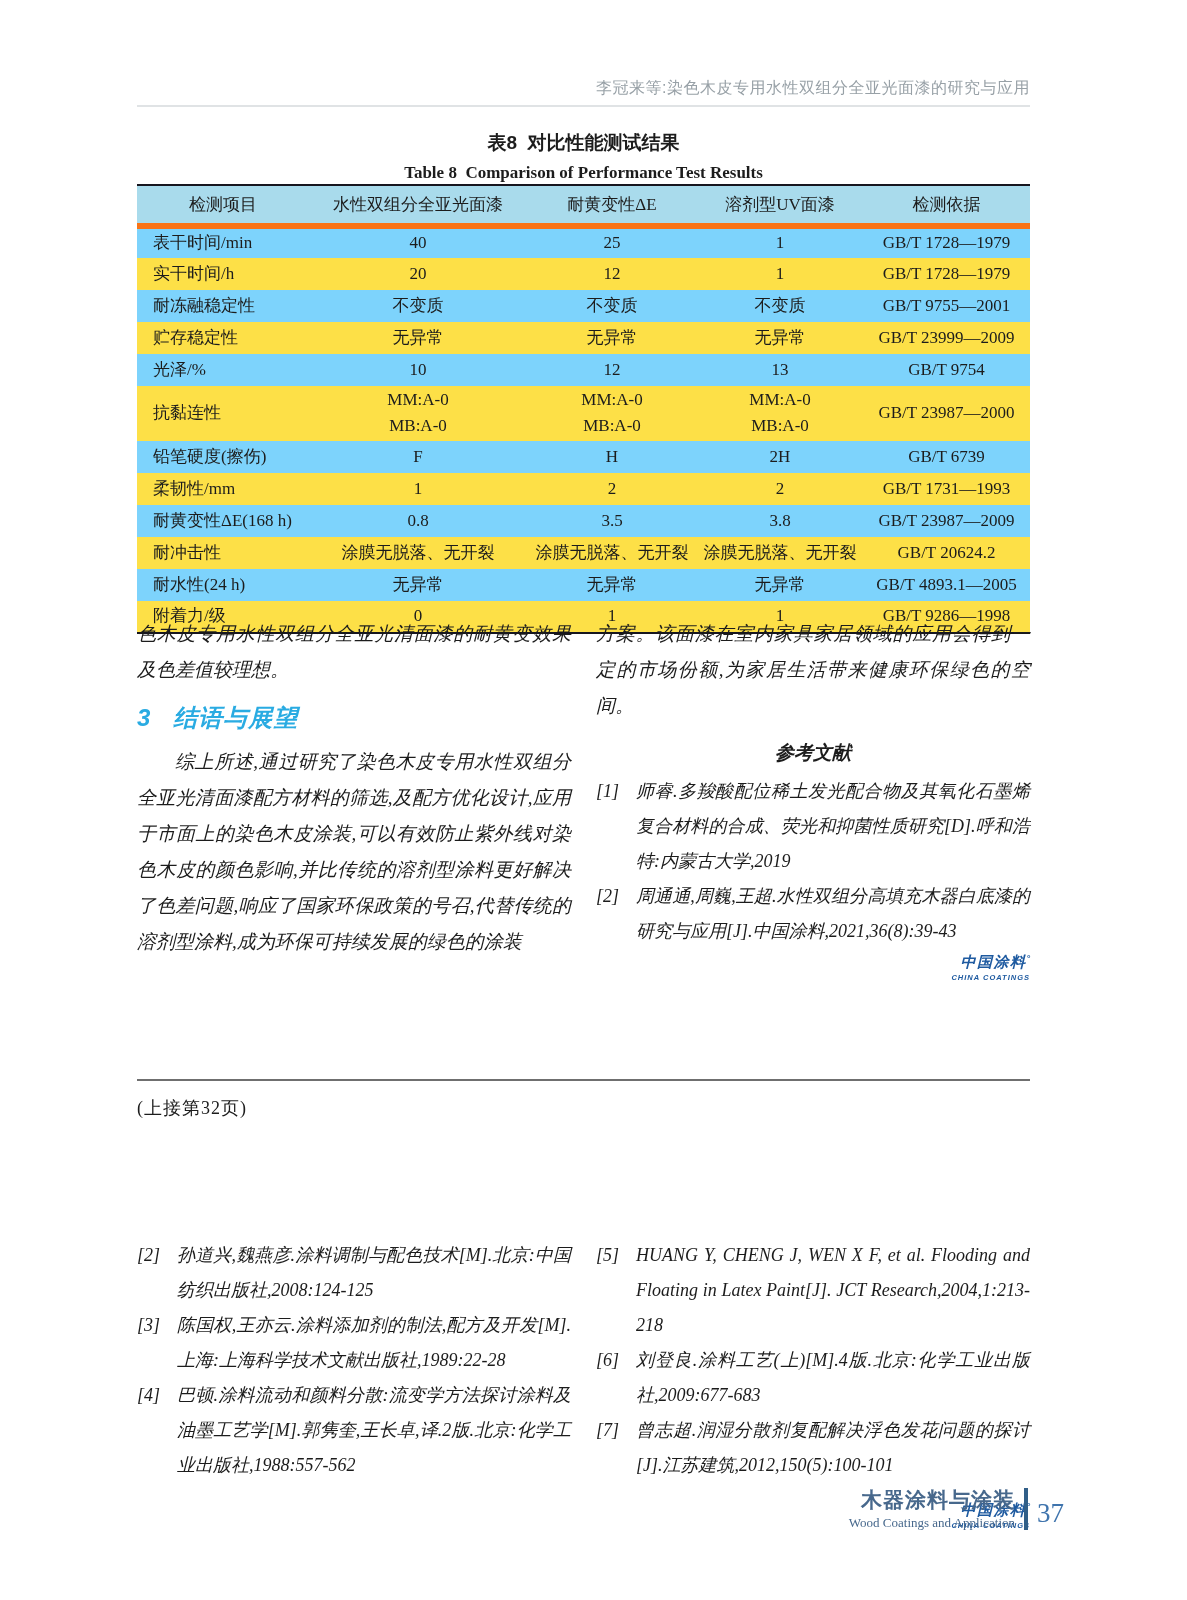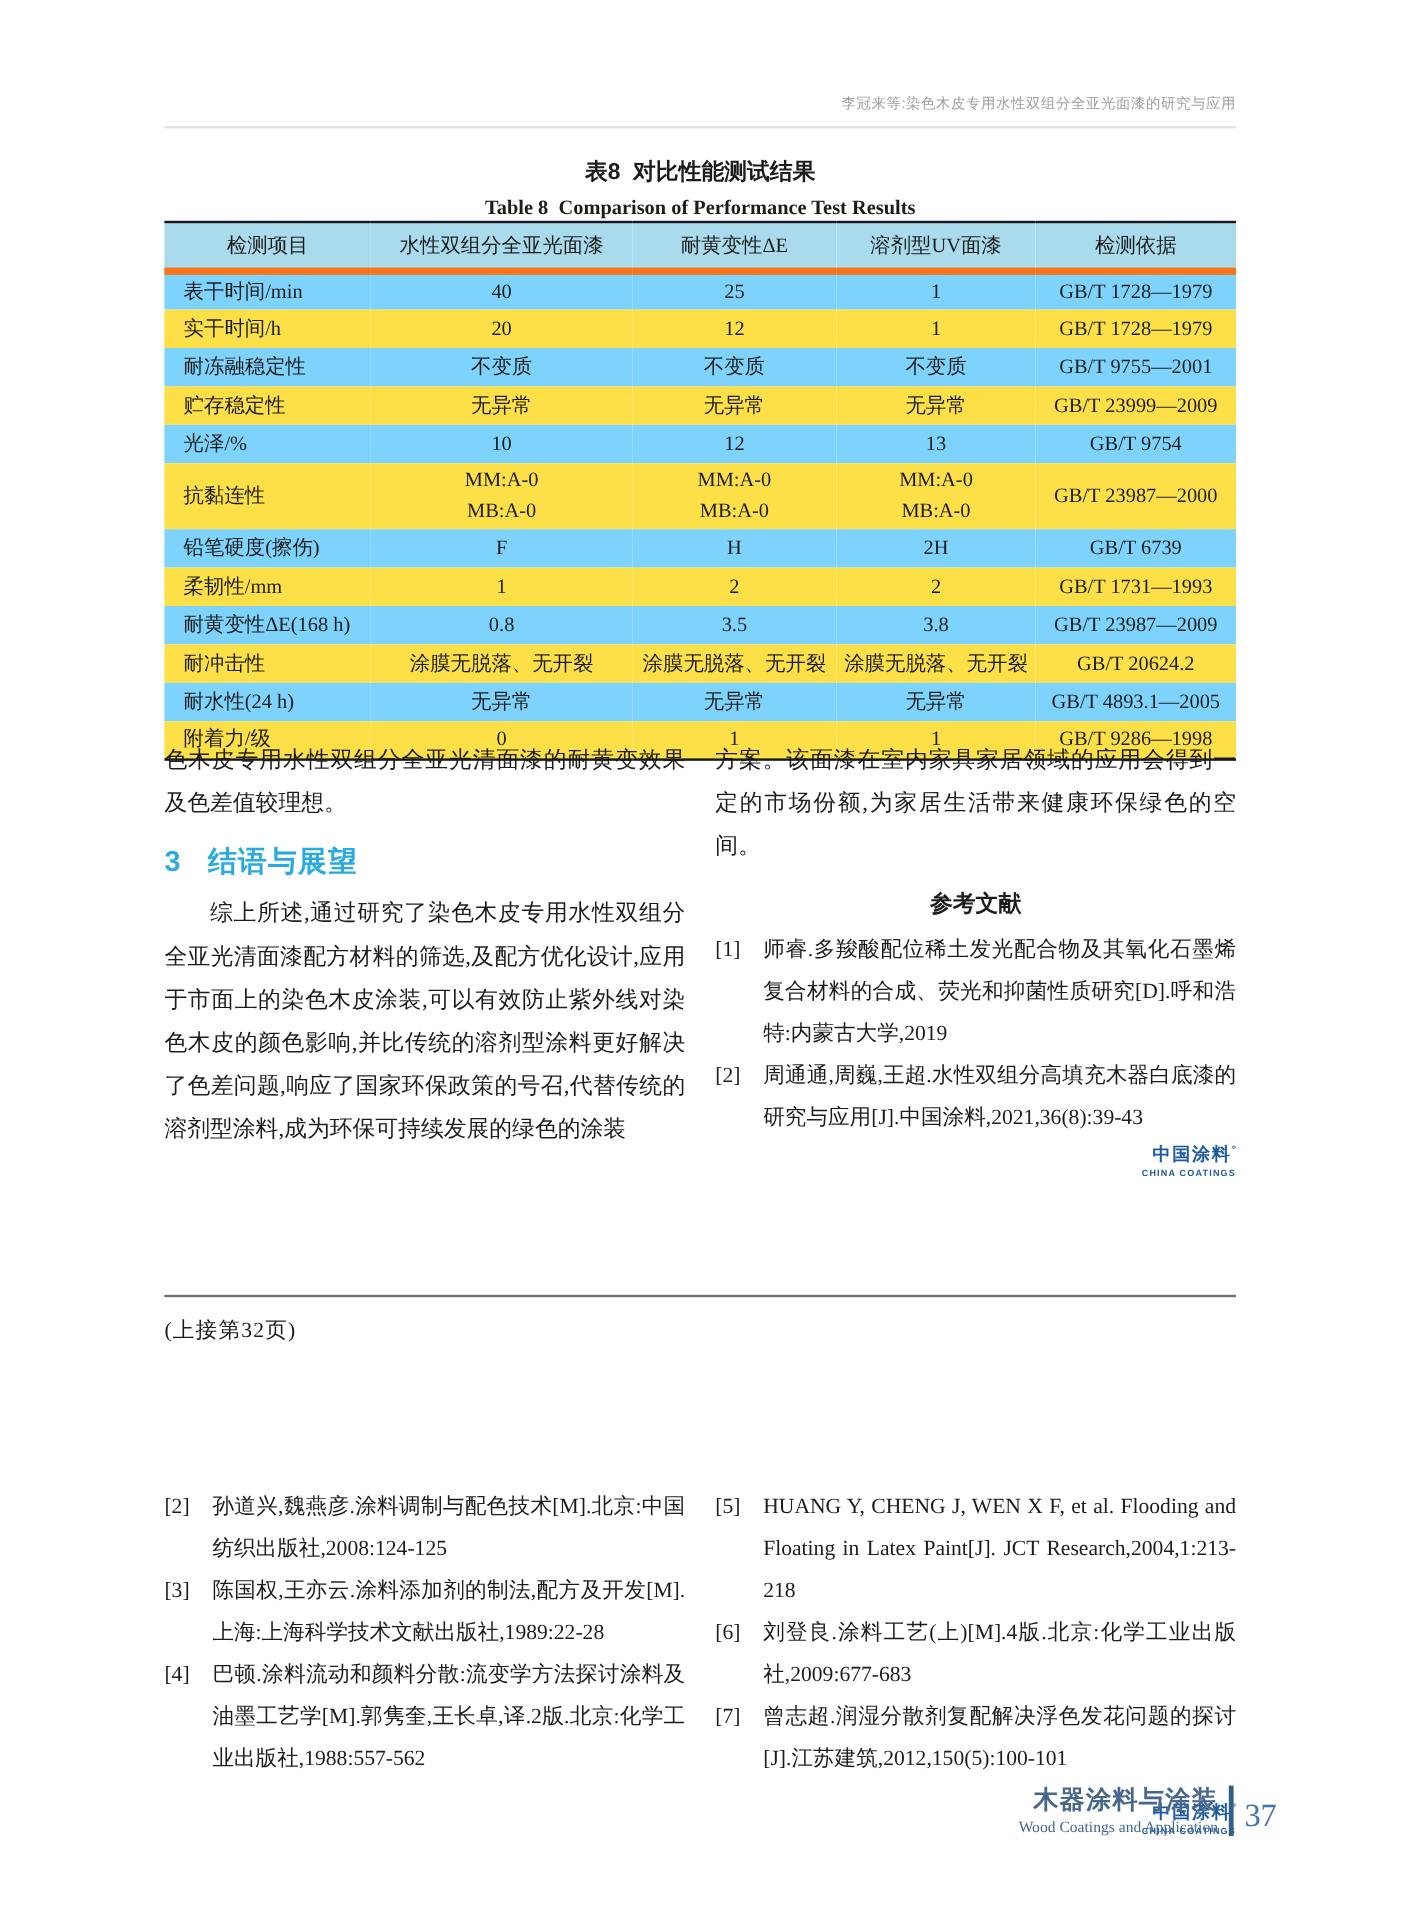--- a/index.html
+++ b/index.html
@@ -8,21 +8,21 @@
     width: 1187px; height: 1600px; position: relative;
     font-family: "Liberation Serif", "DejaVu Serif", serif;
     color: #1c1c1c;
   }
   .page { position: absolute; inset: 0; }
 
   
   .running-head {
     position: absolute; top: 78px; left: 137px; width: 893px;
     text-align: right; font-family: "Liberation Sans", sans-serif;
-    font-size: 12px; color: #98a1a7; letter-spacing: 0.5px;
+    font-size: 16px; color: #98a1a7; letter-spacing: 0.5px;
   }
   .header-rule {
     position: absolute; top: 105px; left: 137px; width: 893px;
     height: 2px; background: #e0e3e5;
   }
 
   
   .table-titles { position: absolute; top: 130px; left: 137px; width: 893px; text-align: center; }
   .tt-zh { font-family: "Liberation Sans", sans-serif; font-weight: bold; font-size: 19px; white-space: pre; }
   .tt-en { font-family: "Liberation Serif", serif; font-weight: bold; font-size: 17px; margin-top: 7px; white-space: pre; }
@@ -48,21 +48,21 @@
     padding: 1px 2px; line-height: 1.55;
   }
   .perf-table tbody td.cell-item { text-align: left; padding-left: 16px; }
   .perf-table tbody tr.row-blue td { background: #fde047; }
   .perf-table tbody tr.row-white td { background: #7dd3fc; }
 
   
   .two-col { position: absolute; left: 137px; width: 893px; display: flex; gap: 25px; }
   .two-col.upper { top: 616px; }
   .two-col.lower { top: 1238px; }
-  .col { width: 434px; }
+  .col { width: 434px; font-style: italic; }
 
   .body-text {
     font-size: 19px; line-height: 36px; text-align: justify;
   }
   .body-text.indent { text-indent: 2em; }
 
   .section-heading {
     margin-top: 14px; margin-bottom: 10px;
     font-family: "Liberation Sans", sans-serif; font-weight: bold;
     font-size: 24px; color: #29abe2; letter-spacing: 1px;

